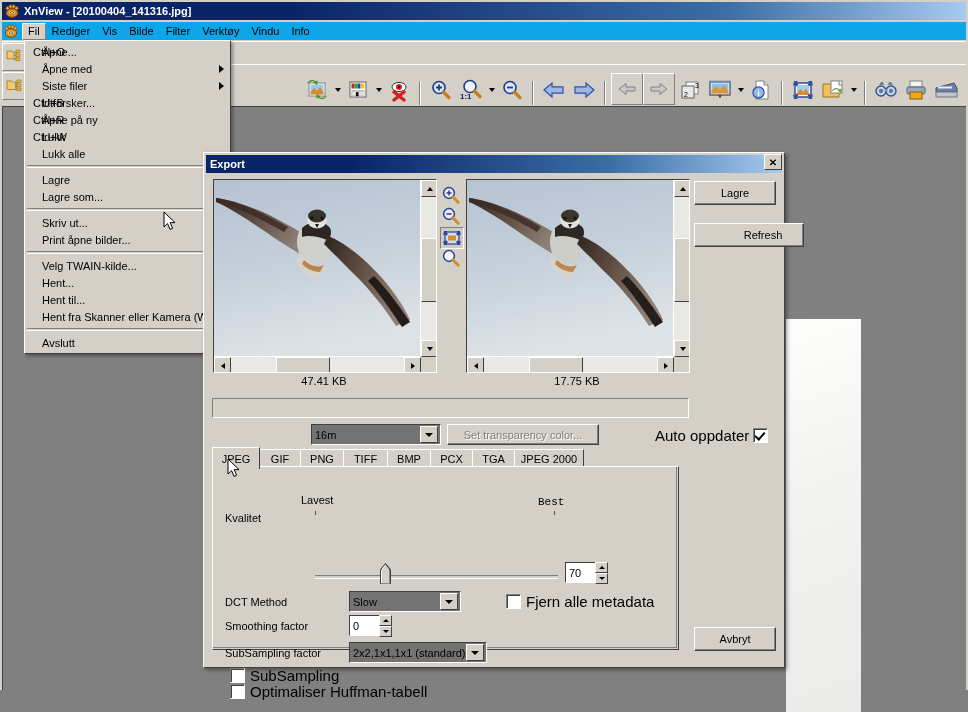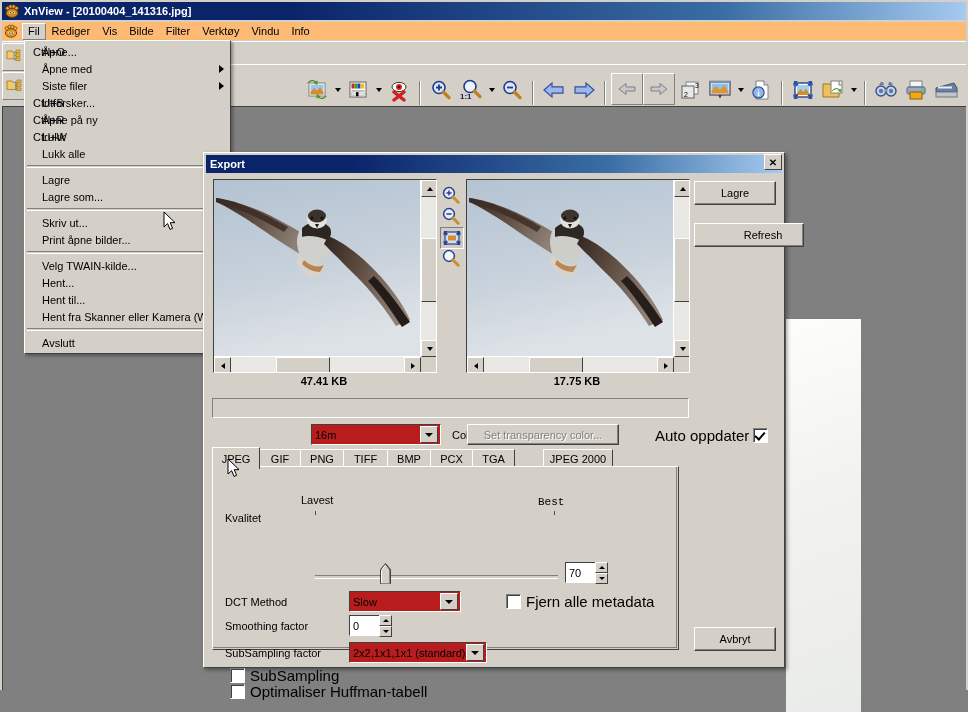--- a/index.html
+++ b/index.html
@@ -20,21 +20,21 @@
     position:absolute;left:2px;top:2px;right:2px;height:18px;
     background:linear-gradient(to right,#0a246a 0%,#0a246a 30%,#3a6ea5 75%,#a6caf0 100%);
     color:#fff;font-weight:bold;font-size:11px;
     display:flex;align-items:center;padding-left:2px;
   }
   #titlebar .tb-icon{
     width:16px;height:16px;margin-right:4px;flex:0 0 auto;position:relative;
   }
   #menubar{
     position:absolute;left:2px;top:22px;right:2px;height:18px;
-    background:#fdba74;display:flex;align-items:center;font-size:11px;
+    background:#0ea5e9;display:flex;align-items:center;font-size:11px;
   }
   #menubar .mi{
     padding:2px 6px 2px 6px;line-height:13px;cursor:default;
   }
   #menubar .mi.open{
     background:#d4d0c8;
     border-top:1px solid #fff;border-left:1px solid #fff;
     border-right:1px solid #808080;border-bottom:1px solid #808080;
     padding:1px 5px 1px 5px;
   }
@@ -162,21 +162,21 @@
   .sb-btn i{display:block;width:0;height:0;}
   .sb-up i{border-left:3px solid transparent;border-right:3px solid transparent;border-bottom:4px solid #000;}
   .sb-dn i{border-left:3px solid transparent;border-right:3px solid transparent;border-top:4px solid #000;}
   .sb-lf i{border-top:3px solid transparent;border-bottom:3px solid transparent;border-right:4px solid #000;}
   .sb-rt i{border-top:3px solid transparent;border-bottom:3px solid transparent;border-left:4px solid #000;}
   .sb-thumb{
     position:absolute;background:#d4d0c8;
     border-top:1px solid #fff;border-left:1px solid #fff;
     border-right:1px solid #404040;border-bottom:1px solid #404040;
   }
-  .size-lbl{position:absolute;text-align:center;font-size:11px;font-weight:bold;}
+  .size-lbl{position:absolute;text-align:center;font-size:11px;}
 
   .zbtn{position:absolute;width:22px;height:20px;display:flex;align-items:center;justify-content:center;}
   .zbtn.pressed{
     border-top:1px solid #808080;border-left:1px solid #808080;
     border-right:1px solid #fff;border-bottom:1px solid #fff;
     background:#d0ccc4;
   }
 
   .btn{
     position:absolute;background:#d4d0c8;font-size:11px;
@@ -188,21 +188,21 @@
     border-right:1px solid #808080;border-bottom:1px solid #808080;pointer-events:none;}
 
   .grpbox{
     position:absolute;
     border-top:1px solid #808080;border-left:1px solid #808080;
     border-right:1px solid #fff;border-bottom:1px solid #fff;
   }
   .lbl{position:absolute;font-size:11px;white-space:nowrap;}
 
   .combo{
-    position:absolute;height:19px;background:#b91c1c;
+    position:absolute;height:19px;background:#737373;
     border-top:1px solid #404040;border-left:1px solid #404040;
     border-right:1px solid #fff;border-bottom:1px solid #fff;
     display:flex;align-items:center;
   }
   .combo .val{padding-left:3px;font-size:11px;flex:1 1 auto;overflow:hidden;white-space:nowrap;}
   .combo .arw{
     width:16px;height:15px;margin-right:2px;flex:0 0 auto;background:#d4d0c8;
     border-top:1px solid #fff;border-left:1px solid #fff;
     border-right:1px solid #404040;border-bottom:1px solid #404040;
     display:flex;align-items:center;justify-content:center;
@@ -760,36 +760,36 @@
 
   <div class="grpbox" style="left:8px;top:245px;width:475px;height:18px;"></div>
 
   <div class="lbl" style="left:248px;top:276px;">Color mode</div>
   <div class="combo" style="left:107px;top:271px;width:128px;">
     <span class="val">16m</span>
     <span class="arw">
         <i></i>
       </span>
   </div>
-  <div class="btn" style="left:243px;top:271px;width:150px;height:19px;color:#808080;text-shadow:1px 1px 0 #fff;margin-left:20px;">Set transparency color...</div>
+  <div class="btn" style="left:243px;top:271px;width:150px;height:19px;color:#808080;text-shadow:1px 1px 0 #fff;">Set transparency color...</div>
 
   <div class="chk on" style="left:451px;top:274px;flex-direction:row-reverse;">
     <span class="box" style="margin-right:0;margin-left:4px;"></span>
     <span>Auto oppdater</span>
   </div>
 
   <div id="tabstrip">
     <div class="tab active" style="left:0;width:46px;">JPEG</div>
     <div class="tab" style="left:47px;width:40px;">GIF</div>
     <div class="tab" style="left:88px;width:42px;">PNG</div>
     <div class="tab" style="left:131px;width:43px;">TIFF</div>
     <div class="tab" style="left:175px;width:42px;">BMP</div>
     <div class="tab" style="left:218px;width:41px;">PCX</div>
     <div class="tab" style="left:260px;width:41px;">TGA</div>
-    <div class="tab" style="left:302px;width:68px;margin-left:29px;">JPEG 2000</div>
+    <div class="tab" style="left:302px;width:68px;">JPEG 2000</div>
   </div>
 
   <div id="tabpage">
 
     <div class="lbl" style="left:12px;top:45px;">Kvalitet</div>
     <div class="lbl" style="left:88px;top:27px;">Lavest</div>
     <div class="lbl" style="left:325px;top:29px;font-family:Liberation Mono, monospace;">Best</div>
 
     <div class="tickm" style="left:102px;top:44px;"></div>
     <div class="tickm" style="left:341px;top:44px;"></div>

